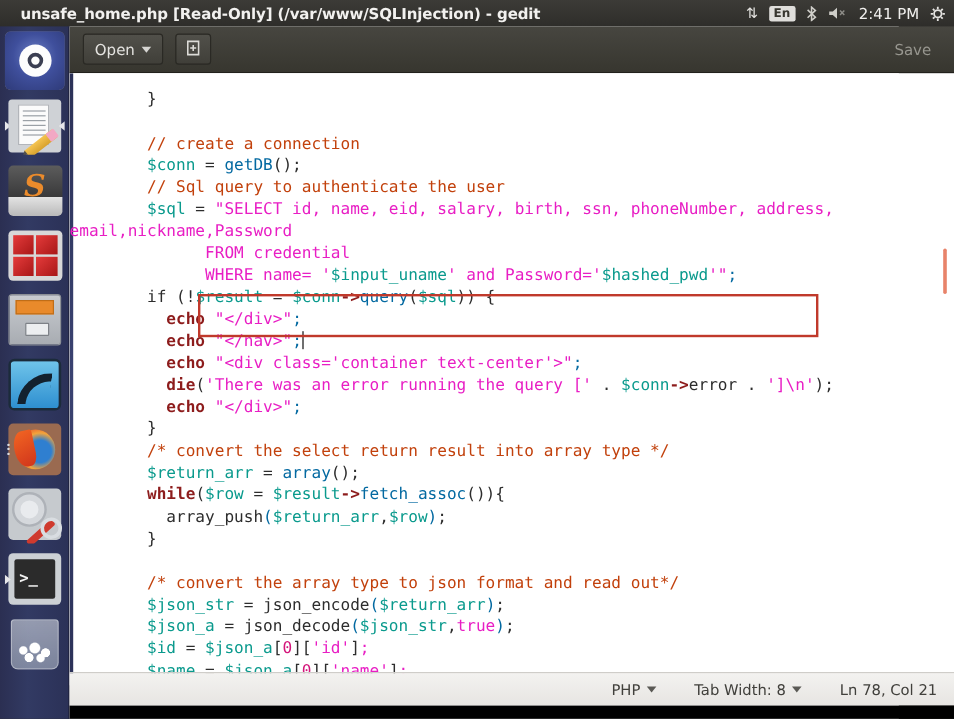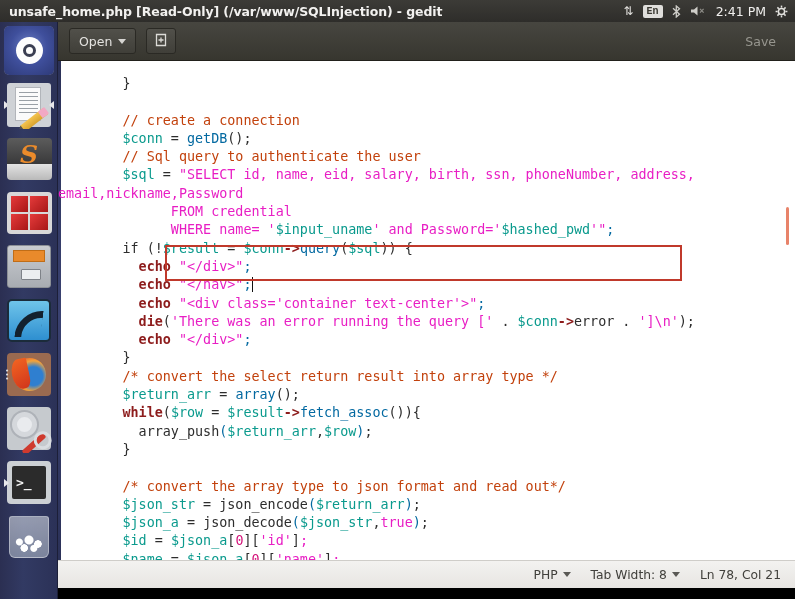--- a/index.html
+++ b/index.html
@@ -10,20 +10,21 @@
     font-family: "DejaVu Sans", sans-serif;
   }
 
   
   #top-panel {
     position: absolute; left: 0; top: 0;
     width: 795px; height: 22px;
     background: linear-gradient(to bottom, #3c3b37 0%, #2e2d2a 100%);
     display: flex; align-items: center;
     color: #e8e8e6;
+    padding-left: 8px;
   }
   #window-title {
     font-size: 12.5px; font-weight: bold;
     color: #f2f1ef;
     padding-left: 9px;
     white-space: nowrap;
     letter-spacing: -0.1px;
   }
   #tray {
     margin-left: auto; display: flex; align-items: center;
@@ -31,21 +32,20 @@
   }
   .tray-ico {
     font-size: 12px; color: #e4e3e0; line-height: 1;
     display: inline-flex; align-items: center; justify-content: center;
   }
   #kbd-badge {
     background: #dfdedb; color: #37362f;
     font-size: 10px; font-weight: bold;
     padding: 1px 4px 1px 4px; border-radius: 2px;
     line-height: 11px;
-    font-family: Liberation Mono, monospace;
   }
   #tray-clock { font-size: 12.5px; color: #f0efed; font-weight: normal; }
 
   
   #launcher {
     position: absolute; left: 0; top: 22px;
     width: 58px; height: 577px;
     background: linear-gradient(to right, #2b2f52 0%, #323a63 40%, #2b3157 100%);
     overflow: hidden;
   }
@@ -320,21 +320,21 @@
     background: #e8836a; border-radius: 2px;
   }
 
   
   #statusbar {
     position: absolute; left: 0; bottom: 11px;
     width: 737px; height: 28px;
     background: linear-gradient(to bottom, #f3f2f0, #e7e5e2);
     border-top: 1px solid #cfcdc9;
     display: flex; align-items: center; justify-content: flex-end;
-    gap: 20px; padding-right: 14px;
+    gap: 32px; padding-right: 14px;
     font-size: 12.3px; color: #41403c;
     font-family: "DejaVu Sans", sans-serif;
   }
   .sb-item { display: flex; align-items: center; gap: 5px; cursor: pointer; }
   .sb-caret {
     width: 0; height: 0; border-left: 4px solid transparent;
     border-right: 4px solid transparent; border-top: 5px solid #5a5955;
   }
   #cursor-pos { cursor: default; }
   #bottom-strip {

